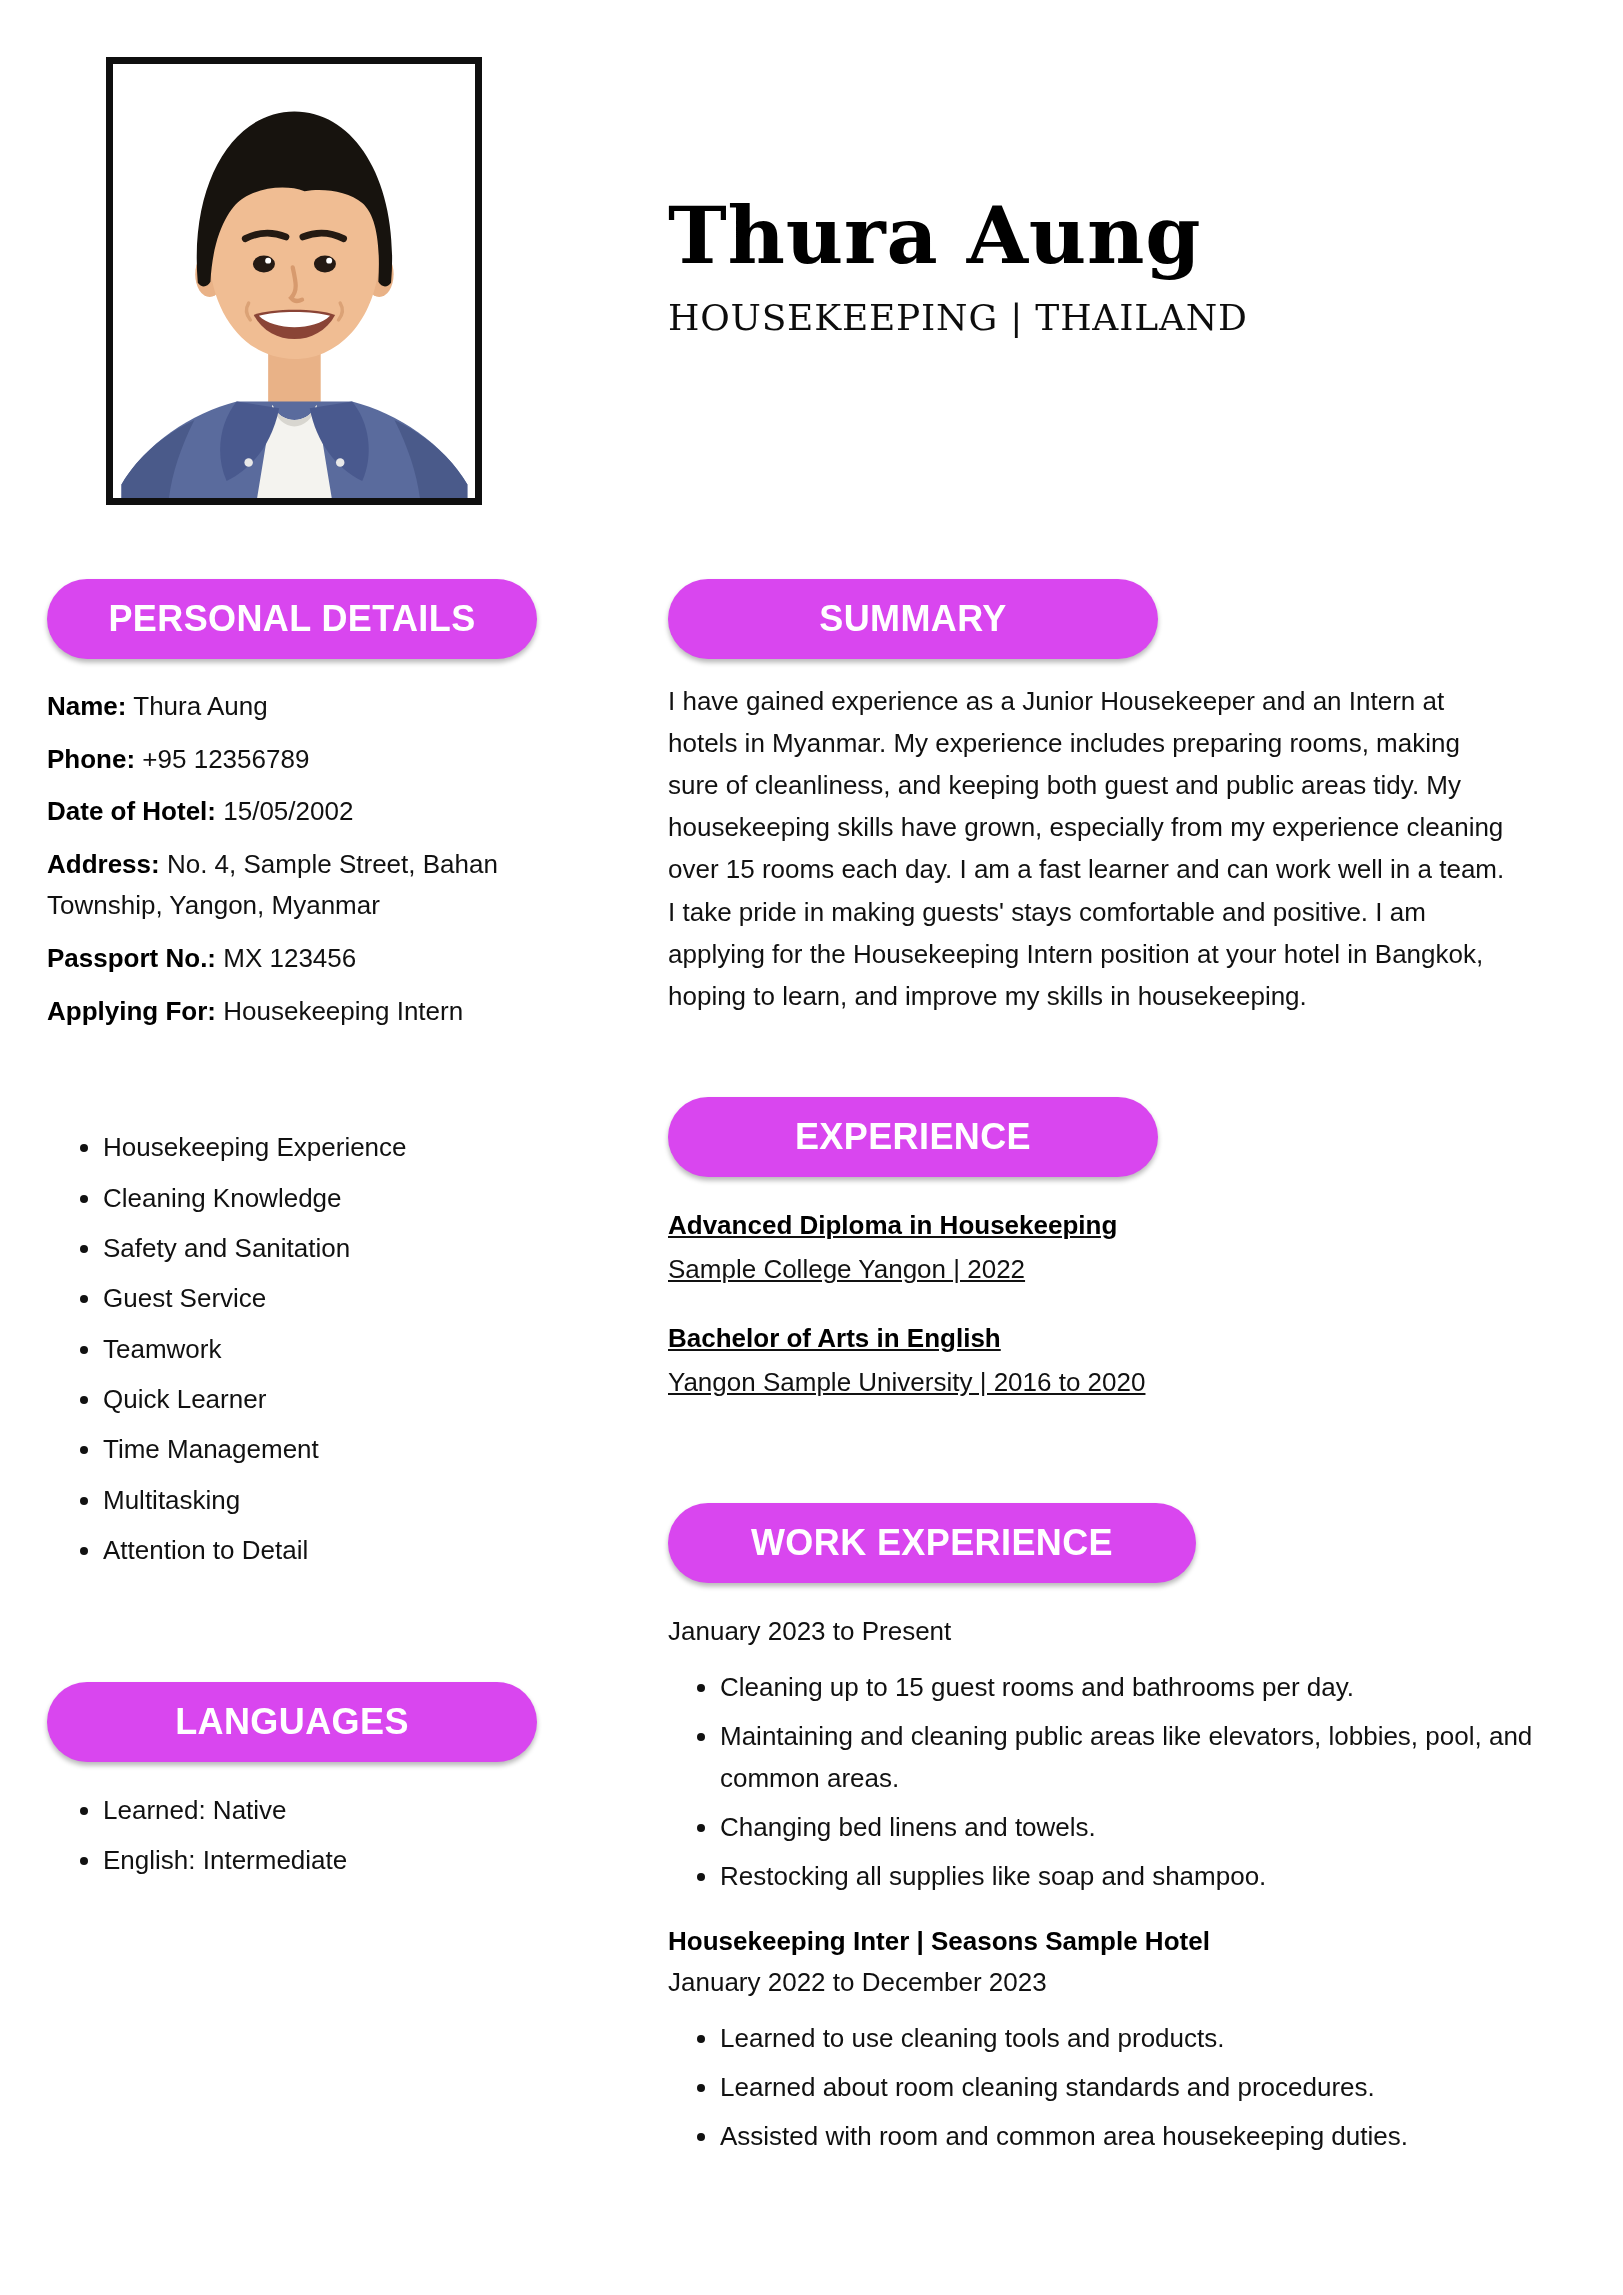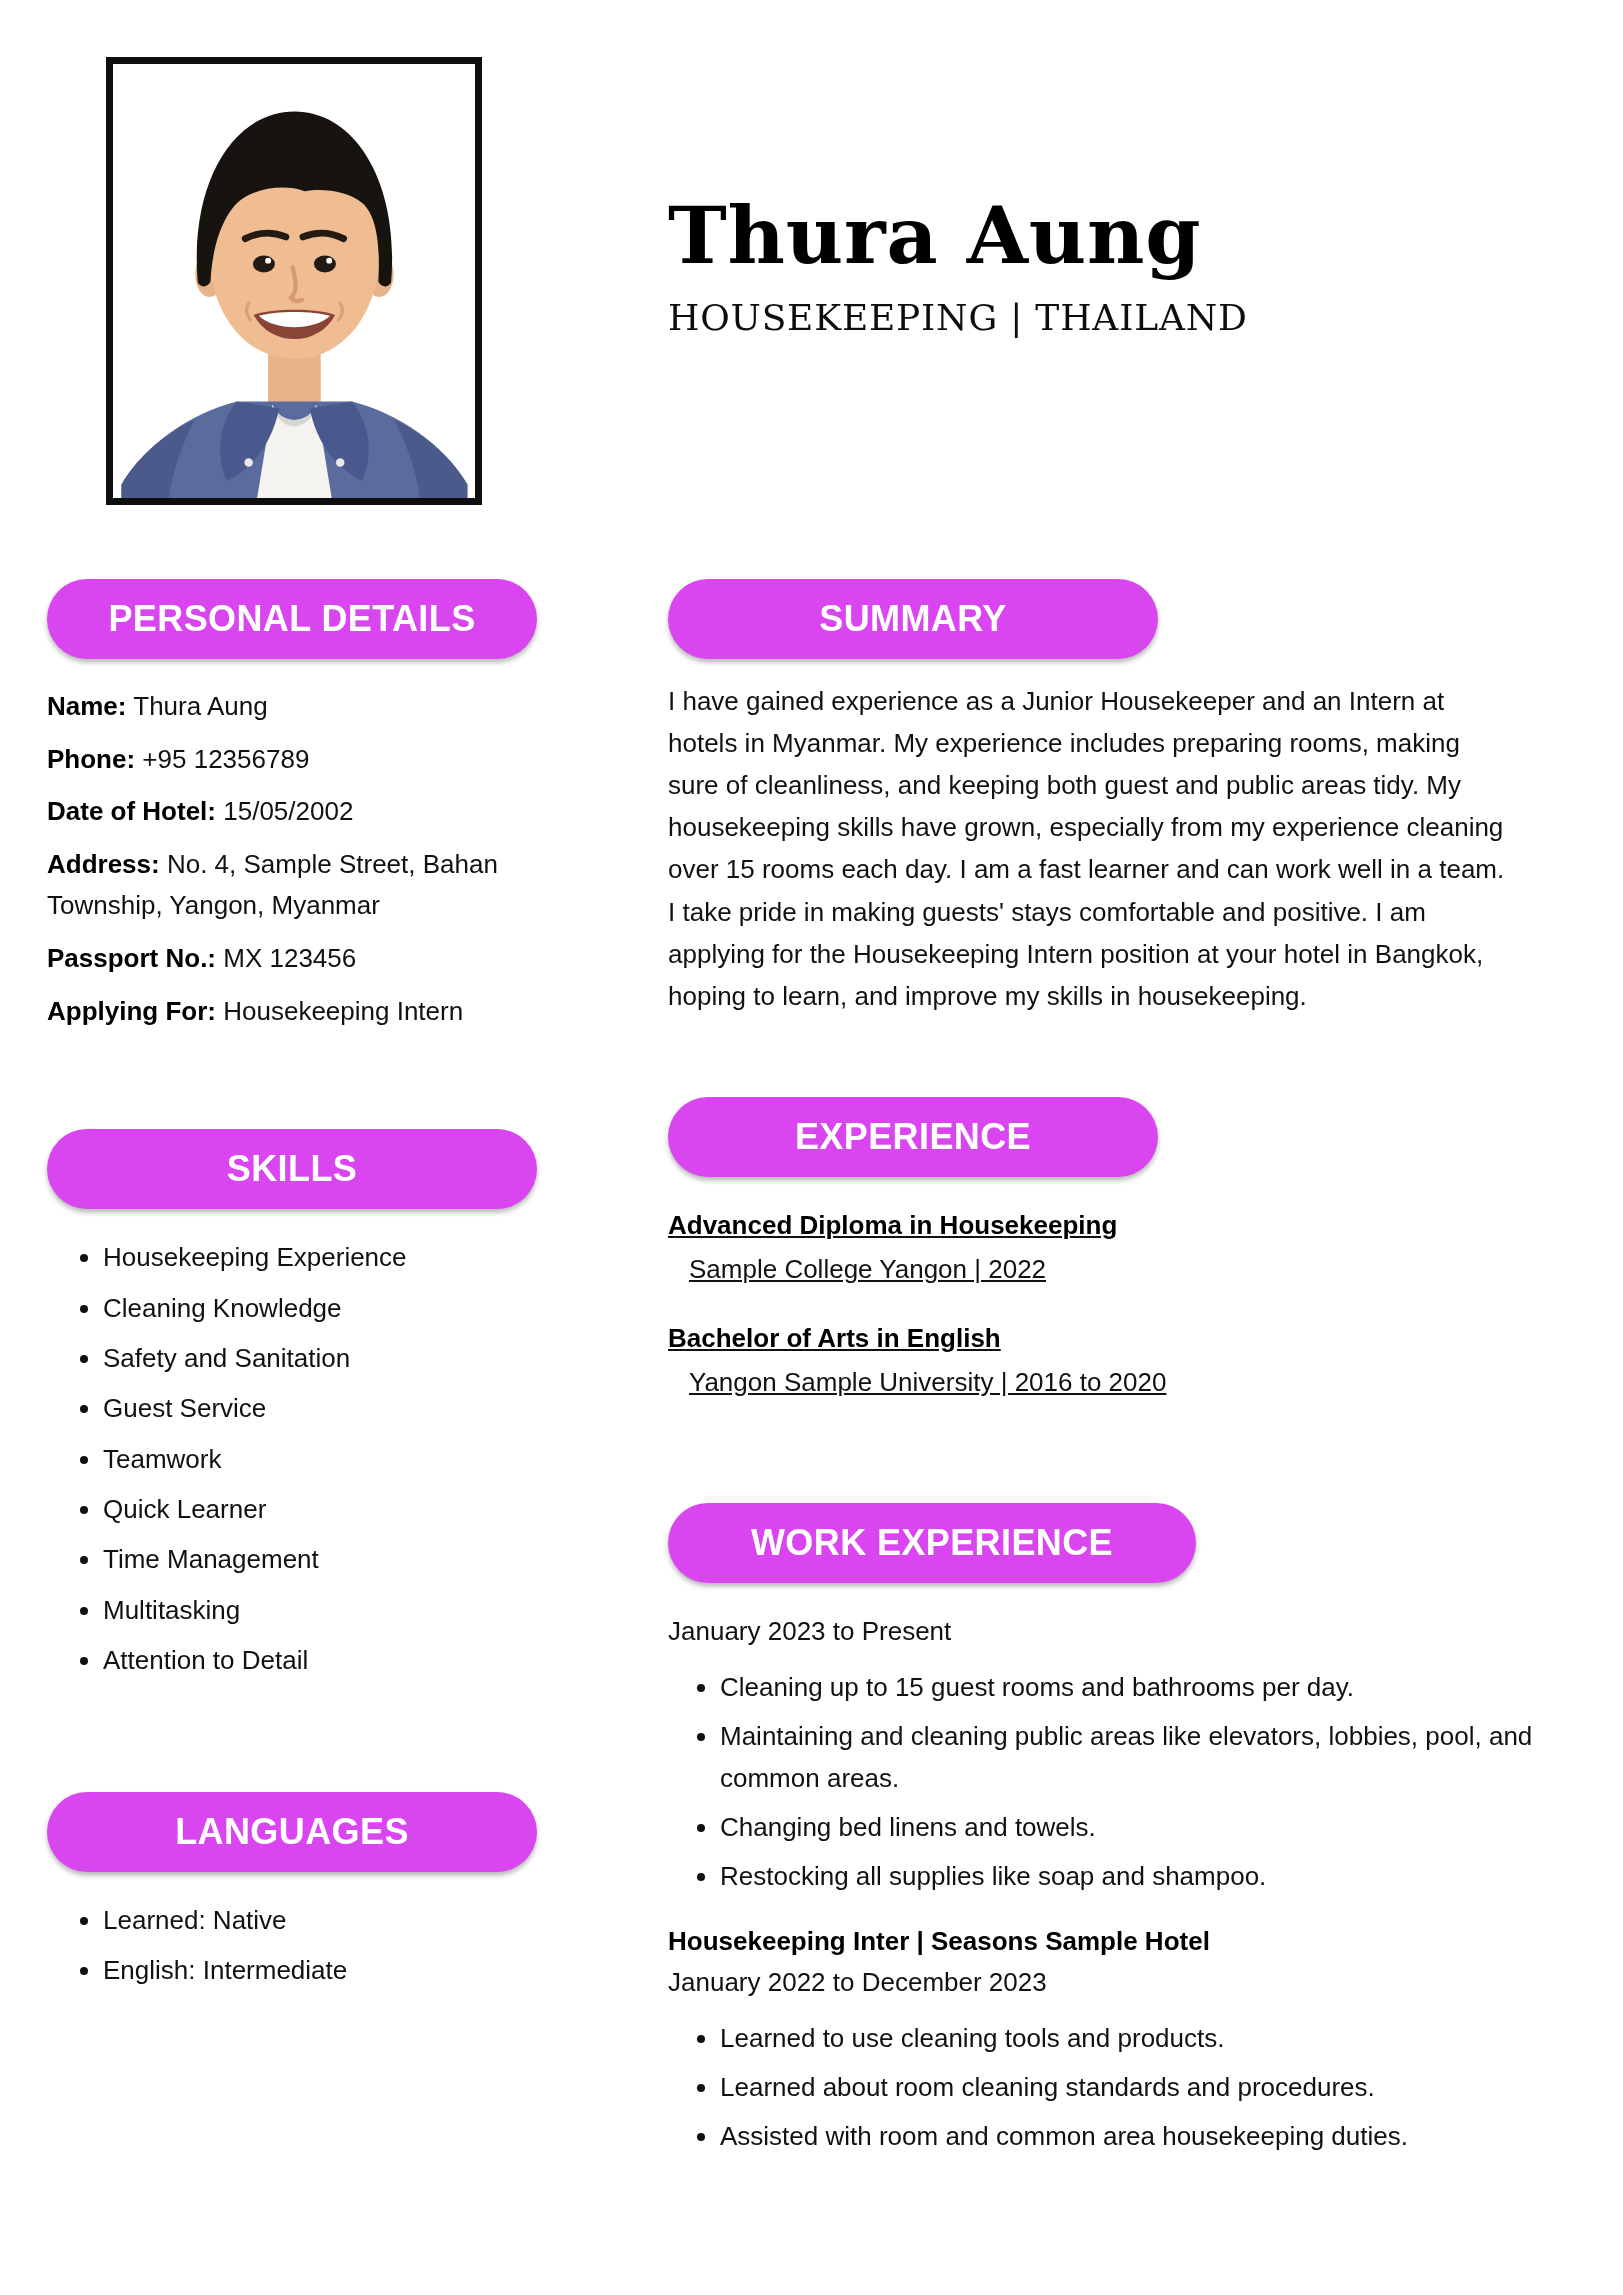--- a/index.html
+++ b/index.html
@@ -44,21 +44,21 @@
   ul.bullets { margin-top:30px; padding-left:56px; font-size:26px; line-height:1.45; }
   ul.bullets li { margin-bottom:12.7px; }
   .section-skills { margin-top:97px; }
   .section-languages { margin-top:112px; }
   
   .summary-text { margin-top:21px; width:845px; font-size:26px; line-height:1.62; }
   .section-education { margin-top:80px; }
   .edu-entry { margin-top:29px;text-decoration:underline; }
   .edu-entry + .edu-entry { margin-top:30px; }
   .edu-degree { font-weight:700; font-size:26px; line-height:1.5; color:#000; }
-  .edu-school { font-size:26px; line-height:1.5; margin-top:5px;margin-left:21px; }
+  .edu-school { font-size:26px; line-height:1.5; margin-top:5px; }
   .section-work { margin-top:101px; }
   .job { margin-top:29px; }
   .job + .job { margin-top:25px; }
   .job-title { font-weight:700; font-size:26px; line-height:1.5; color:#000; }
   .job-date { font-size:26px; line-height:1.5; margin-top:2px; }
   ul.job-bullets { margin-top:15px; padding-left:52px; font-size:26px; line-height:1.62; width:896px; }
   ul.job-bullets li { margin-bottom:6.8px; }
 </style>
 </head>
 <body>
@@ -126,23 +126,20 @@
         <p class="field"><strong>Name:</strong> <span>Thura Aung</span></p>
         <p class="field"><strong>Phone:</strong> <span>+95 12356789</span></p>
         <p class="field"><strong>Date of Hotel:</strong> <span>15/05/2002</span></p>
         <p class="field"><strong>Address:</strong> <span>No. 4, Sample Street, Bahan Township, Yangon, Myanmar</span></p>
         <p class="field"><strong>Passport No.:</strong> <span>MX 123456</span></p>
         <p class="field"><strong>Applying For:</strong> <span>Housekeeping Intern</span></p>
       </div>
     </section>
 
     <section class="section-skills">
-      <div class="pill">
-        <span>SKILLS</span>
-      </div>
       <ul class="bullets">
         <li>Housekeeping Experience</li>
         <li>Cleaning Knowledge</li>
         <li>Safety and Sanitation</li>
         <li>Guest Service</li>
         <li>Teamwork</li>
         <li>Quick Learner</li>
         <li>Time Management</li>
         <li>Multitasking</li>
         <li>Attention to Detail</li>

